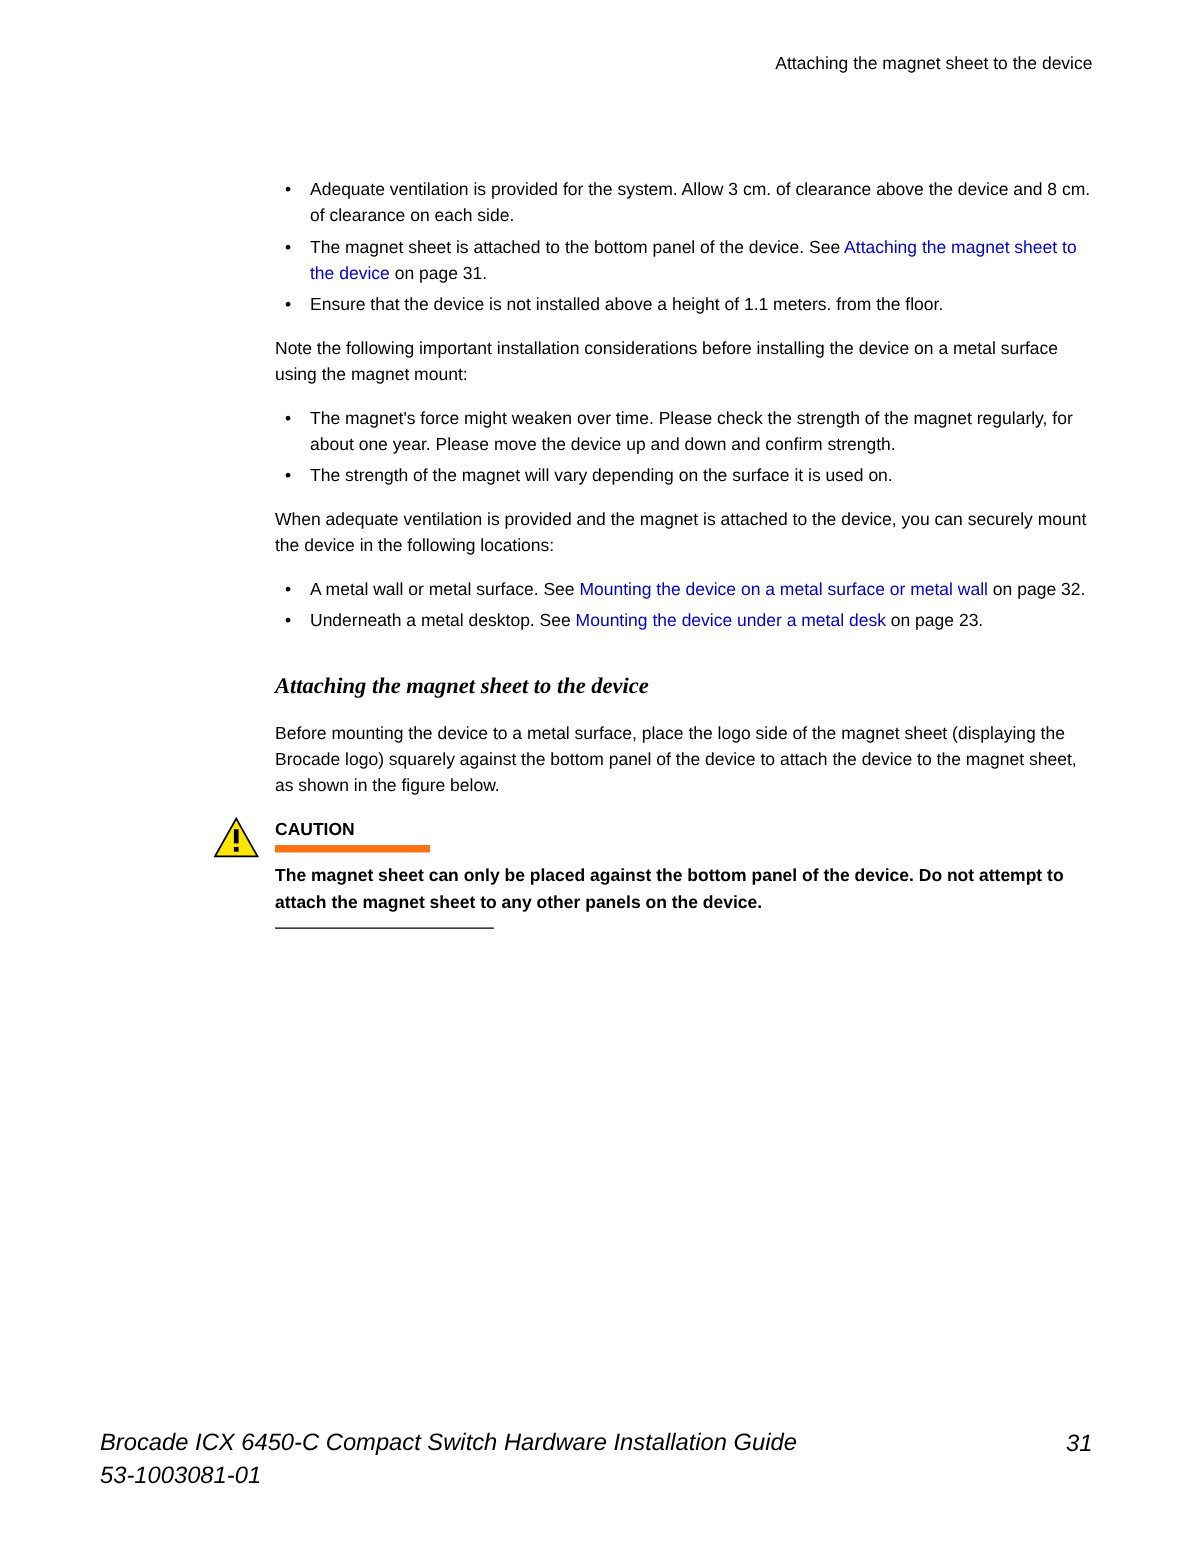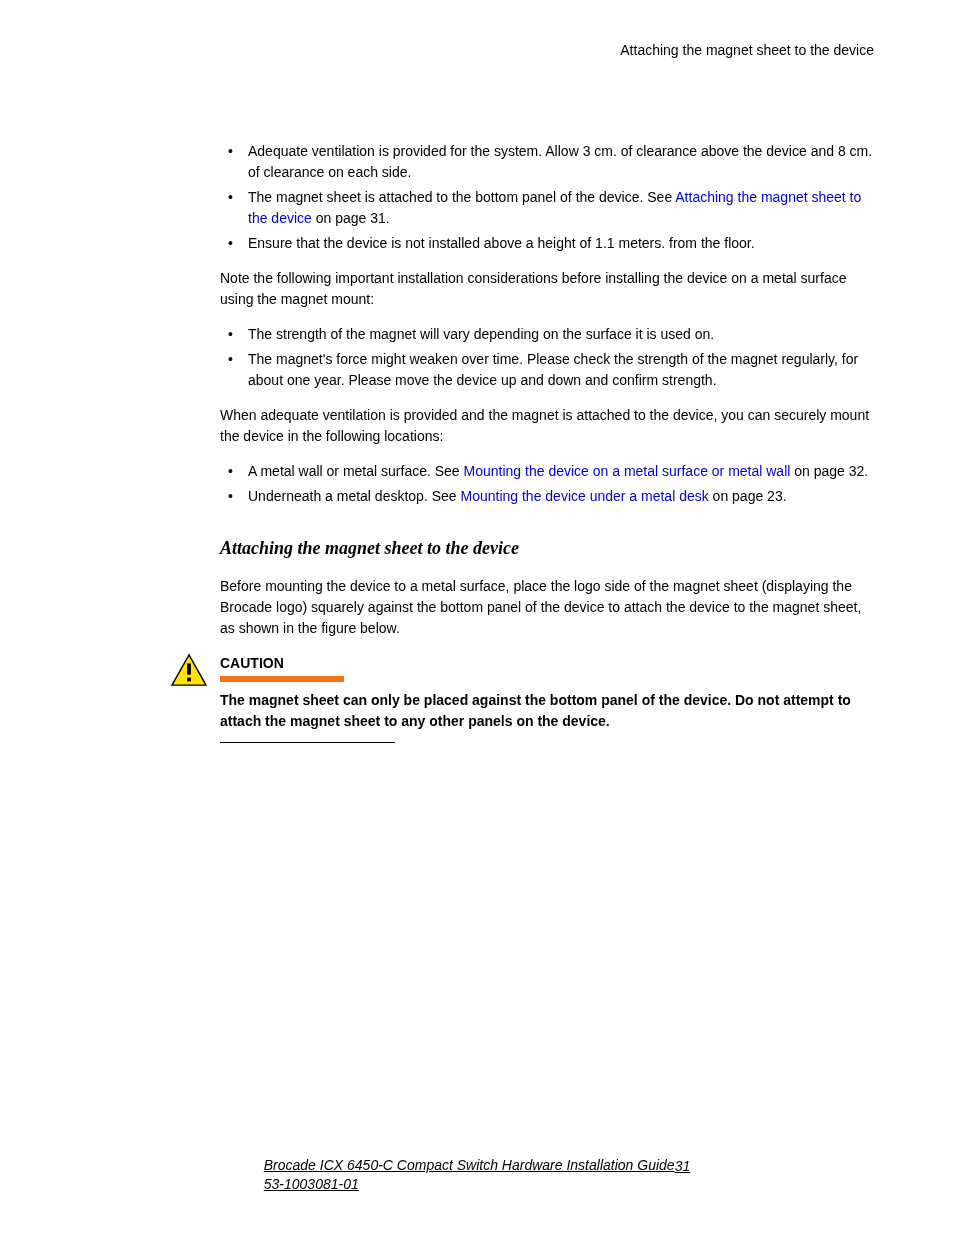--- a/index.html
+++ b/index.html
@@ -87,24 +87,23 @@
       border-top: 1px solid #000;
       width: 175px;
       margin-top: 10px;
     }
     .footer {
       position: absolute;
       bottom: 40px;
       left: 80px;
       right: 80px;
       display: flex;
-      justify-content: center;
+      justify-content: space-between;
       font-style: italic;
-      font-size: 14px;
-      text-decoration: underline;
+      font-size: 19px;
     }
     .footer-left {
       line-height: 1.4;
     }
   </style>
 </head>
 <body>
 
 <div class="header-title">Attaching the magnet sheet to the device</div>
 
@@ -114,22 +113,22 @@
     <li>Adequate ventilation is provided for the system. Allow 3 cm. of clearance above the device and 8 cm. of clearance on each side.</li>
     <li>
       <span>The magnet sheet is attached to the bottom panel of the device. See </span><span class="link">Attaching the magnet sheet to the device</span><span> on page 31.</span>
     </li>
     <li>Ensure that the device is not installed above a height of 1.1 meters. from the floor.</li>
   </ul>
 
   <p class="para">Note the following important installation considerations before installing the device on a metal surface using the magnet mount:</p>
 
   <ul>
+    <li>The magnet's force might weaken over time. Please check the strength of the magnet regularly, for about one year. Please move the device up and down and confirm strength.</li>
     <li>The strength of the magnet will vary depending on the surface it is used on.</li>
-    <li>The magnet's force might weaken over time. Please check the strength of the magnet regularly, for about one year. Please move the device up and down and confirm strength.</li>
   </ul>
 
   <p class="para">When adequate ventilation is provided and the magnet is attached to the device, you can securely mount the device in the following locations:</p>
 
   <ul>
     <li>
       <span>A metal wall or metal surface. See </span><span class="link">Mounting the device on a metal surface or metal wall</span><span> on page 32.</span>
     </li>
     <li>
       <span>Underneath a metal desktop. See </span><span class="link">Mounting the device under a metal desk</span><span> on page 23.</span>

